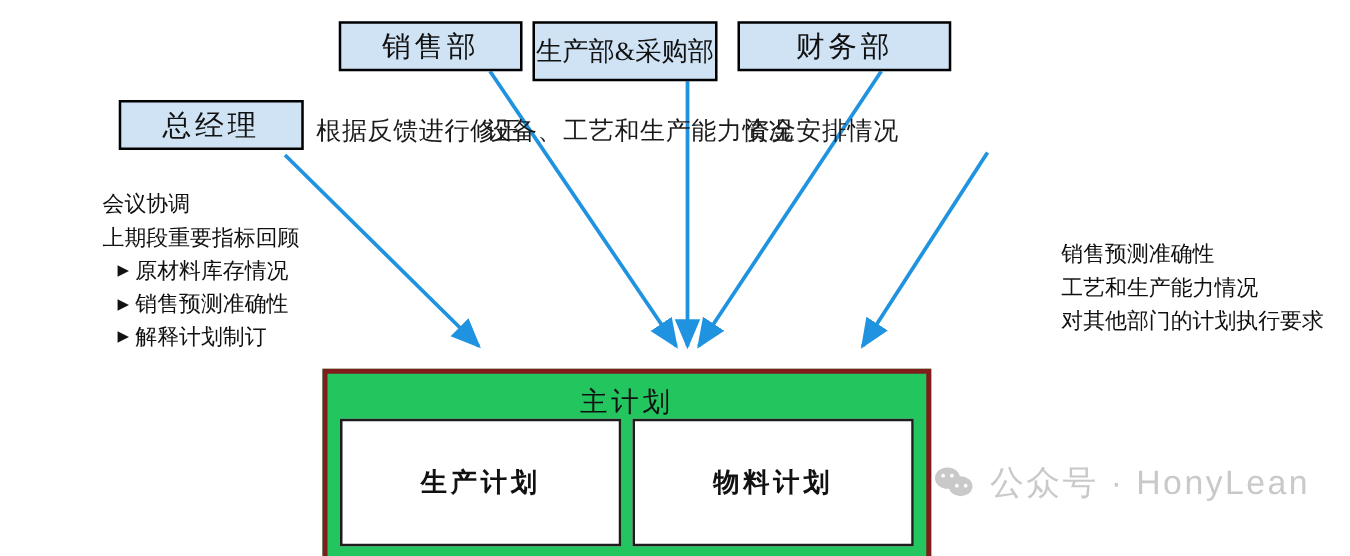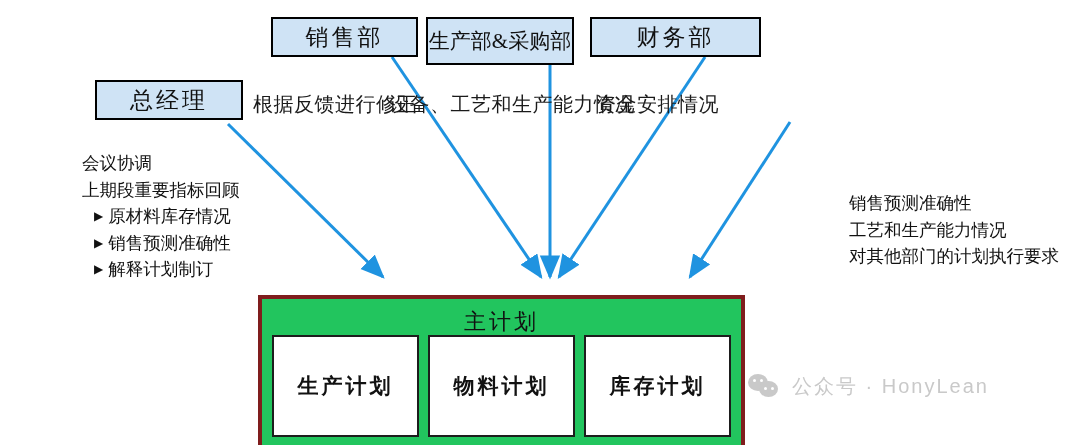--- a/index.html
+++ b/index.html
@@ -107,21 +107,21 @@
     color: #111;
   }
   .watermark {
     position: absolute;
     left: 748px;
     top: 372px;
     display: flex;
     align-items: center;
     gap: 10px;
     color: #c9c9c9;
-    font-size: 20px;
+    font-size: 27px;
     font-family: "Liberation Sans", sans-serif;
     letter-spacing: 2px;
     white-space: nowrap;
   }
   .wechat-icon {
     width: 34px;
     height: 28px;
     position: relative;
     flex: 0 0 auto;
   }
@@ -194,21 +194,20 @@
     <span class="note-line">销售预测准确性</span>
     <span class="note-line">工艺和生产能力情况</span>
     <span class="note-line">对其他部门的计划执行要求</span>
   </div>
 
   <div class="master-box">
     <div class="master-title">主计划</div>
     <div class="sub-row">
       <div class="sub-box">生产计划</div>
       <div class="sub-box">物料计划</div>
-      <div class="sub-box">库存计划</div>
     </div>
   </div>
 
   <div class="watermark">
     <span class="wechat-icon">
       <span class="bubble-a"></span>
       <span class="bubble-b"></span>
       <span class="dot d1"></span>
       <span class="dot d2"></span>
       <span class="dot d3"></span>

